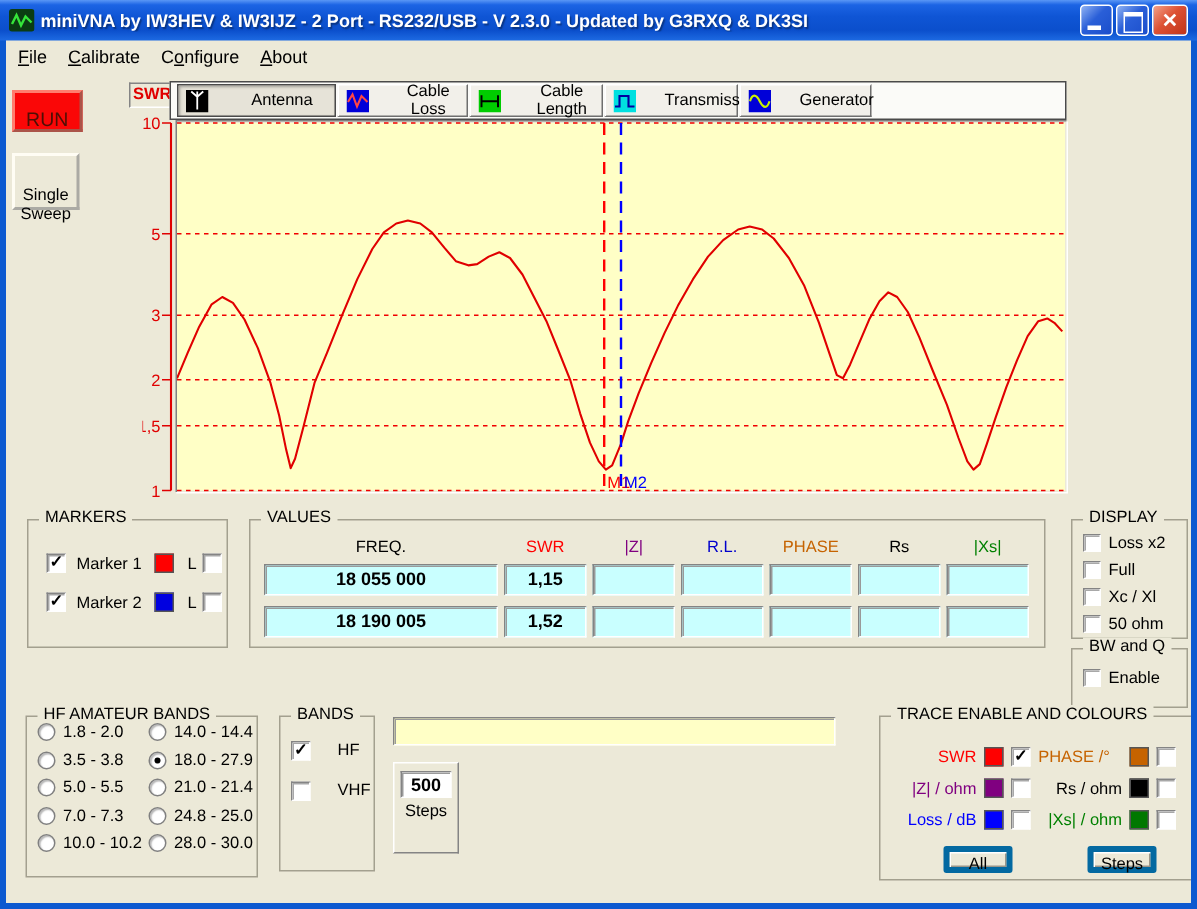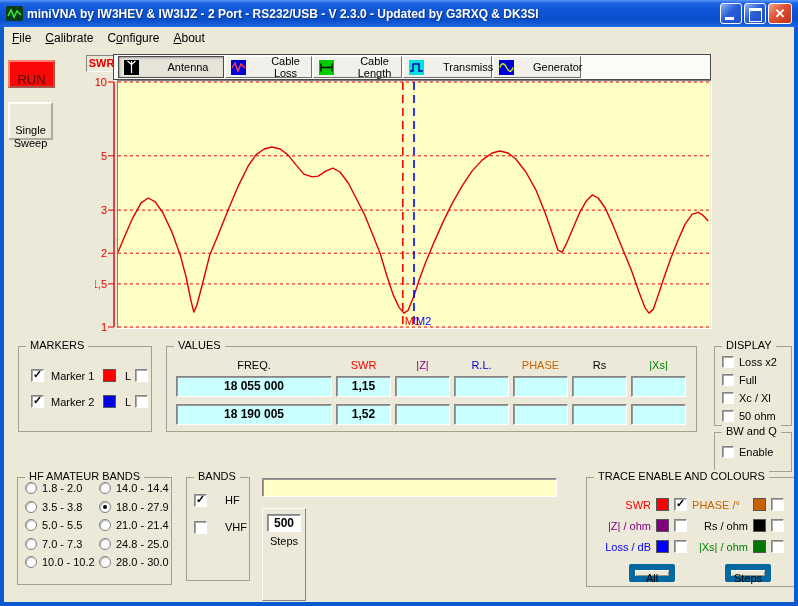--- a/index.html
+++ b/index.html
@@ -81,33 +81,33 @@
   
   .hfgrid { display:grid; grid-template-columns:74px 76px; grid-auto-rows:18.5px; margin:1px 0 0 7px; }
   .hfcell { display:flex; align-items:center; gap:5px; }
 
   
   .brow { display:flex; align-items:flex-start; gap:18px; margin:11px 0 0 7px; height:16px; }
 
   .yellow-field { position:absolute; left:258px; top:451px; width:295px; height:19px; background:#ffffc6;
     border:1px solid; border-color:#848484 #fff #fff #848484; box-shadow:inset 1px 1px 0 #9a9a9a; }
 
-  .steps-box { position:absolute; left:258px; top:481px; width:44px; height:93px; background:#ece9d8;
+  .steps-box { position:absolute; left:258px; top:481px; width:44px; height:61px; background:#ece9d8;
     border:1px solid; border-color:#fff #848484 #848484 #fff; }
   .steps-field { width:34px; height:18px; margin:5px auto 0; background:#fff; border:1px solid;
     border-color:#848484 #fff #fff #848484; box-shadow:inset 1px 1px 0 #9a9a9a;
     font-size:12px; font-weight:bold; text-align:center; line-height:16px; }
   .steps-lbl { font-size:11px; text-align:center; margin-top:3px; }
 
   
   .tcol { position:absolute; top:19px; }
   .trow { display:flex; align-items:center; margin-bottom:6px; height:15px; }
   .trow .tlabel { font-size:11px; text-align:right; margin-right:5px; white-space:nowrap; }
   .trow .cb { margin-left:5px; }
-  .pbtn { position:absolute; width:46px; height:18px; background:#ece9d8; border:6px solid #0369a1; border-radius:2px;
+  .pbtn { position:absolute; width:46px; height:18px; background:#ece9d8; border:4px solid #0369a1; border-radius:2px;
     box-shadow:inset 1px 1px 0 #fff, inset -1px -1px 0 #9a9689; font-size:11px; text-align:center; line-height:16px; }
 </style>
 </head>
 <body>
 
 <div class="window">
 
   <div class="titlebar">
     <svg class="title-icon" viewBox="0 0 17 17">
       <rect x="0" y="1" width="17" height="15" rx="2" fill="#0b3c12"></rect>

